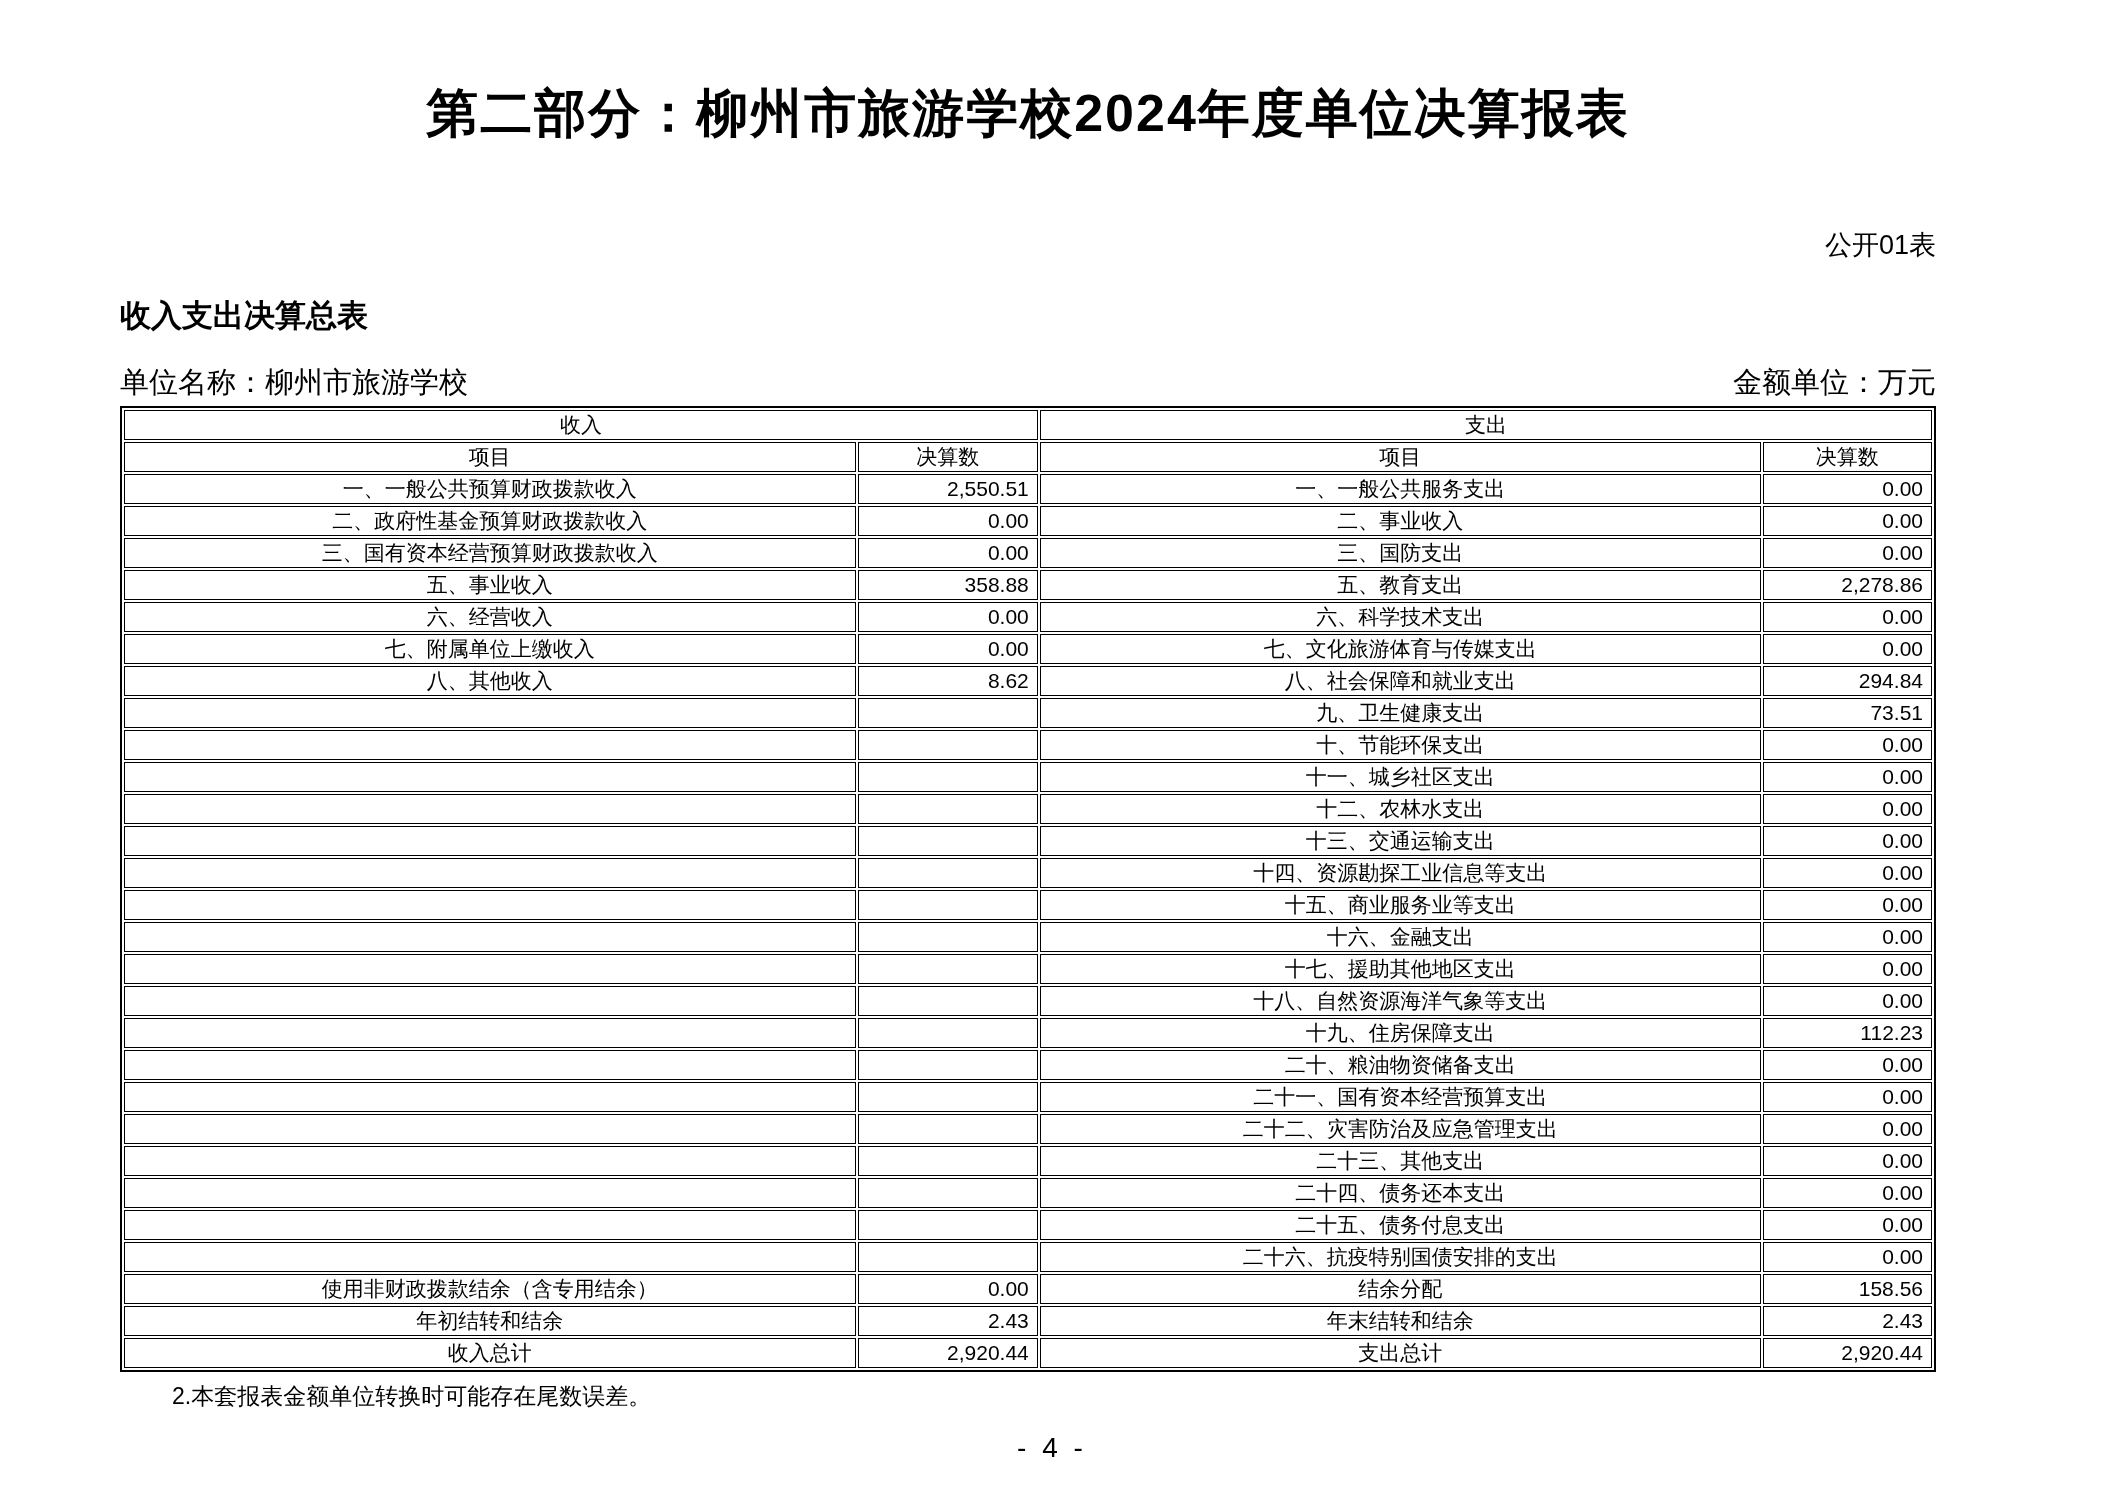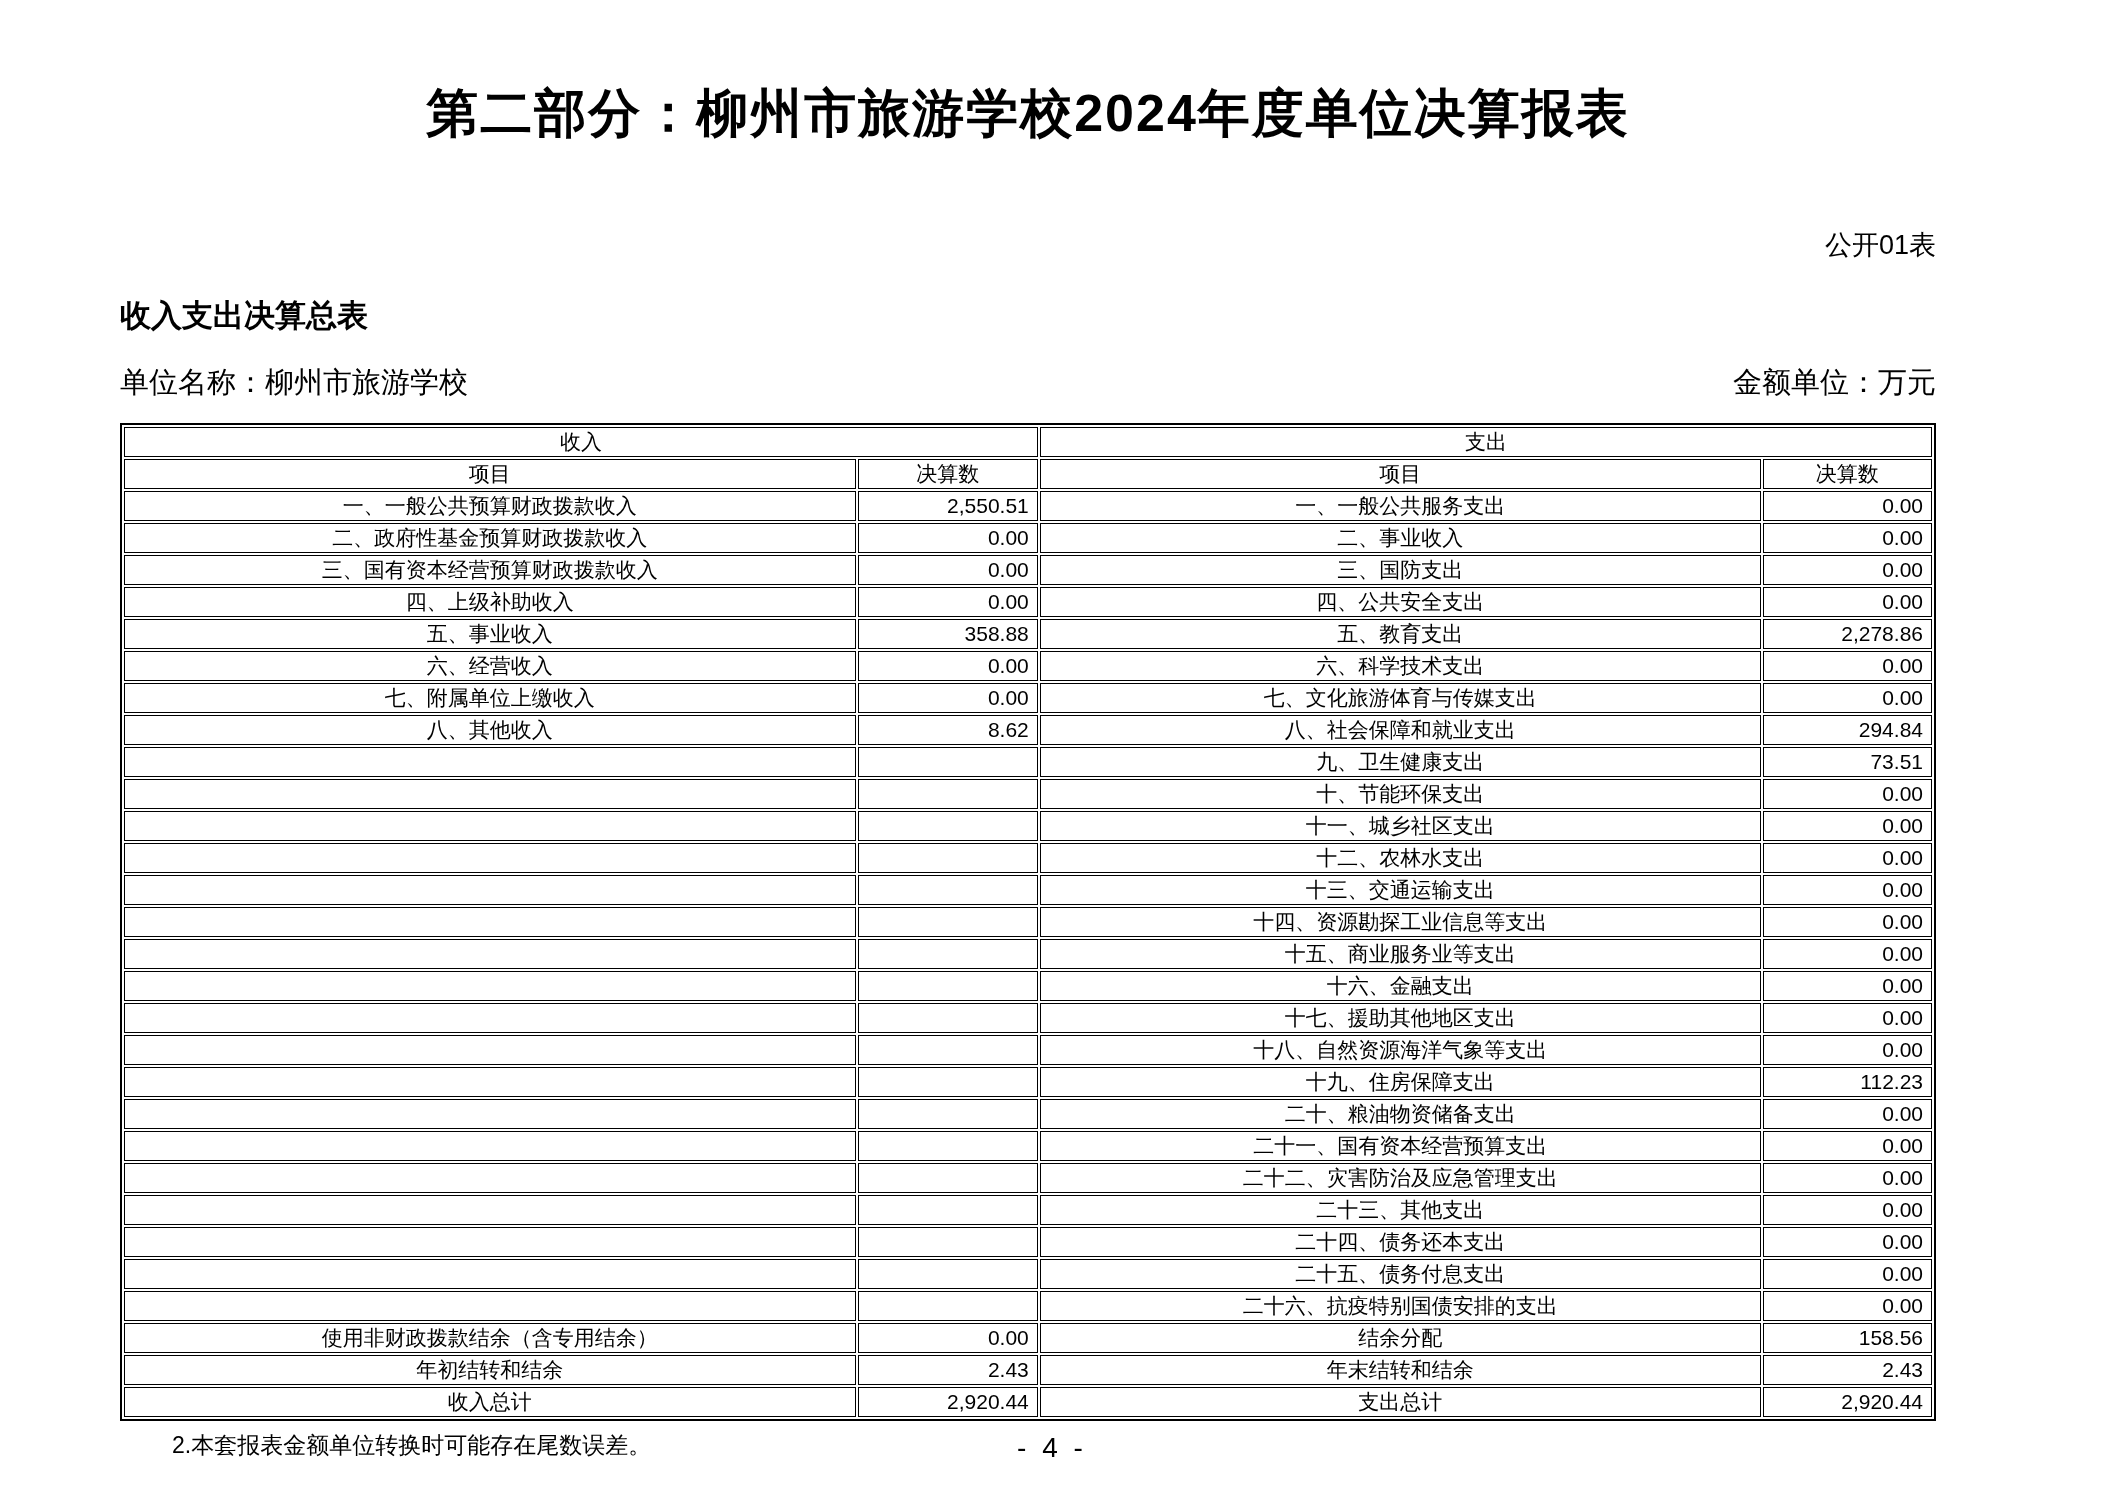--- a/index.html
+++ b/index.html
@@ -45,21 +45,21 @@
   }
   .unit-row {
     margin-top: 28px;
     display: flex;
     justify-content: space-between;
     align-items: flex-start;
     font-size: 29px;
     line-height: 1.25;
   }
   table.summary {
-    margin-top: 23px;
+    margin-top: 6px;
     width: 100%;
     table-layout: fixed;
     border-collapse: separate;
     border-spacing: 2px;
     border: 2px solid #000;
     background: #ffffff;
   }
   table.summary th, table.summary td {
     border: 1px solid #000;
     font-weight: normal;
@@ -140,26 +140,20 @@
             <td class="item">二、事业收入</td>
             <td class="num">0.00</td>
           </tr>
           <tr>
             <td class="item">三、国有资本经营预算财政拨款收入</td>
             <td class="num">0.00</td>
             <td class="item">三、国防支出</td>
             <td class="num">0.00</td>
           </tr>
           <tr>
-            <td class="item">四、上级补助收入</td>
-            <td class="num">0.00</td>
-            <td class="item">四、公共安全支出</td>
-            <td class="num">0.00</td>
-          </tr>
-          <tr>
             <td class="item">五、事业收入</td>
             <td class="num">358.88</td>
             <td class="item">五、教育支出</td>
             <td class="num">2,278.86</td>
           </tr>
           <tr>
             <td class="item">六、经营收入</td>
             <td class="num">0.00</td>
             <td class="item">六、科学技术支出</td>
             <td class="num">0.00</td>

